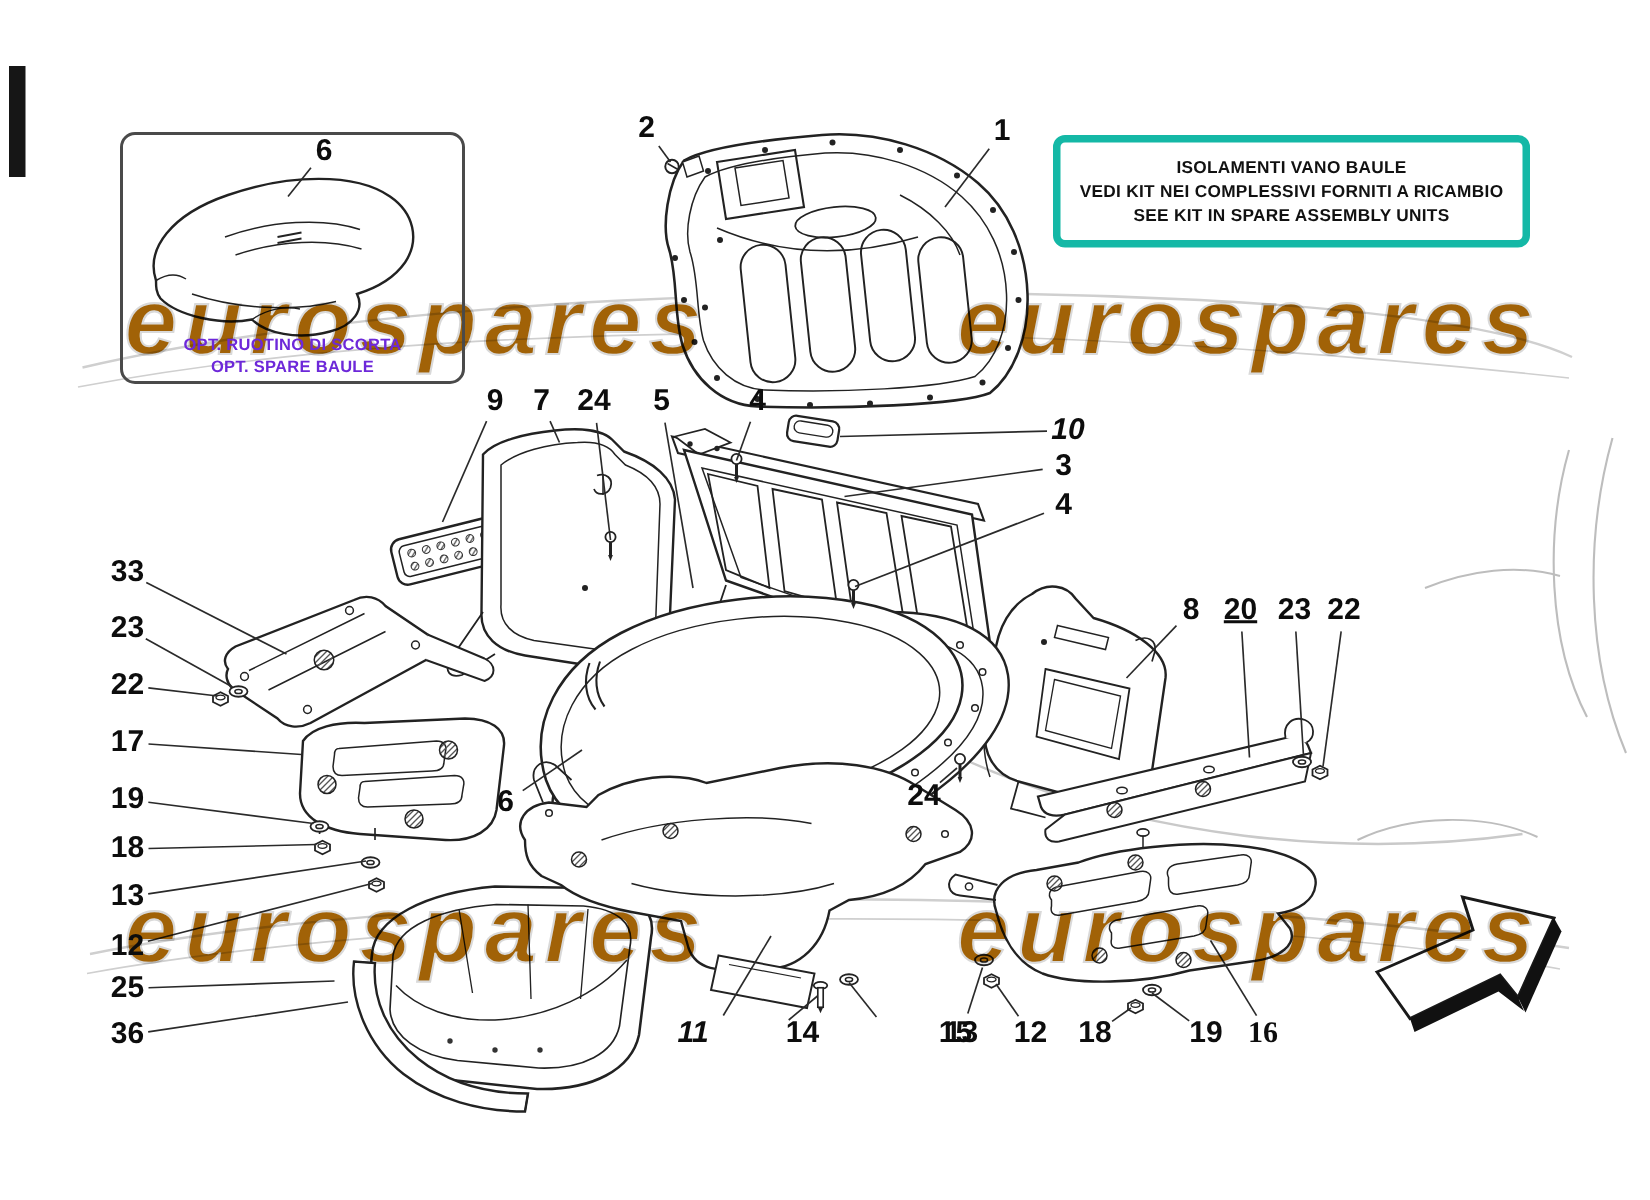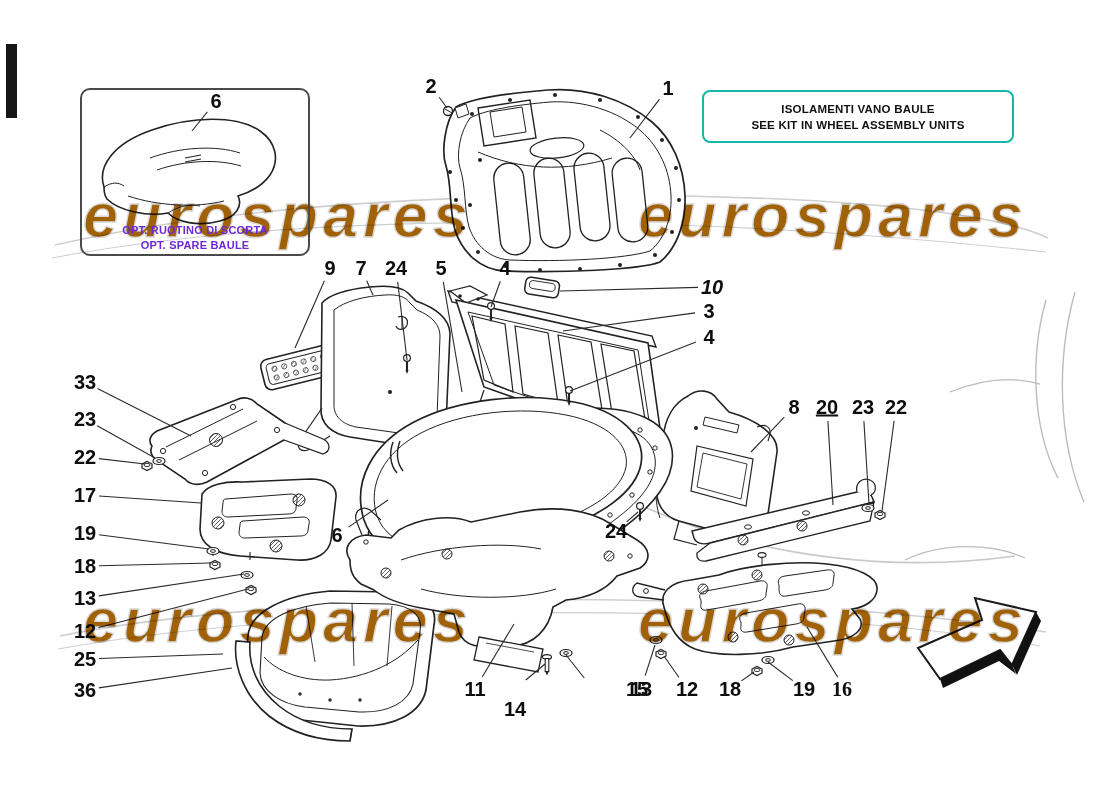--- a/index.html
+++ b/index.html
@@ -13,21 +13,21 @@
   .wm-tl{left:83px;top:184px;}
   .wm-tr{left:638px;top:184px;}
   .wm-bl{left:83px;top:589px;}
   .wm-br{left:638px;top:589px;}
   
   #inset-box{position:absolute;left:80px;top:88px;width:226px;height:164px;
              border:2px solid #4a4a4a;border-radius:10px;}
   #inset-caption{position:absolute;left:0;right:0;bottom:1px;text-align:center;
                  font-weight:bold;font-size:11px;line-height:15px;color:#6d28d9;letter-spacing:.2px;}
   
-  #info-box{position:absolute;left:702px;top:90px;width:300px;border:2px solid #14b8a6;
+  #info-box{position:absolute;left:702px;top:90px;width:300px;border:5px solid #14b8a6;
             border-radius:8px;padding:9px 4px 8px 4px;text-align:center;background:transparent;}
   #info-box .line{font-weight:bold;font-size:11.5px;line-height:16px;color:#111;letter-spacing:.2px;}
   #info-box .gap{margin-top:5px;}
   
   .callout{position:absolute;transform:translate(-50%,-50%);font-weight:bold;font-size:20px;
            color:#0d0d0d;pointer-events:none;white-space:nowrap;}
 </style>
 </head>
 <body>
 
@@ -373,21 +373,22 @@
 
   <div id="inset-box">
     <div id="inset-caption">
       <div>OPT. RUOTINO DI SCORTA</div>
       <div>OPT. SPARE BAULE</div>
     </div>
   </div>
 
   <div id="info-box">
     <div class="line">ISOLAMENTI VANO BAULE</div>
-    <div class="line">SEE KIT IN WHEEL ASSEMBLY UNITS</div>
+    <div class="line">VEDI KIT NEI COMPLESSIVI FORNITI A RICAMBIO</div>
+    <div class="line">SEE KIT IN SPARE ASSEMBLY UNITS</div>
   </div>
 
   <div id="callout-layer">
       <div class="callout" style="left: 431px; top: 86px;">2</div>
       <div class="callout" style="left: 668px; top: 88px;">1</div>
       <div class="callout" style="left: 216px; top: 101px;">6</div>
       <div class="callout" style="left: 330px; top: 268px;">9</div>
       <div class="callout" style="left: 361px; top: 268px;">7</div>
       <div class="callout" style="left: 396px; top: 268px;">24</div>
       <div class="callout" style="left: 441px; top: 268px;">5</div>
@@ -404,22 +405,22 @@
       <div class="callout" style="left: 85px; top: 598px;">13</div>
       <div class="callout" style="left: 85px; top: 631px;">12</div>
       <div class="callout" style="left: 85px; top: 659px;">25</div>
       <div class="callout" style="left: 85px; top: 690px;">36</div>
       <div class="callout" style="left: 794px; top: 407px;">8</div>
       <div class="callout" style="left: 827px; top: 407px; text-decoration: underline;">20</div>
       <div class="callout" style="left: 863px; top: 407px;">23</div>
       <div class="callout" style="left: 896px; top: 407px;">22</div>
       <div class="callout" style="left: 616px; top: 531px;">24</div>
       <div class="callout" style="left: 337px; top: 535px;">6</div>
-      <div class="callout" style="left: 475px; top: 689px;">11</div>
-      <div class="callout" style="left: 515px; top: 689px; margin-top: 20px;">14</div>
+      <div class="callout" style="left: 462px; top: 689px; font-style: italic;">11</div>
+      <div class="callout" style="left: 535px; top: 689px;">14</div>
       <div class="callout" style="left: 593px; top: 689px; margin-left: 44px;">15</div>
       <div class="callout" style="left: 641px; top: 689px;">13</div>
       <div class="callout" style="left: 687px; top: 689px;">12</div>
       <div class="callout" style="left: 730px; top: 689px;">18</div>
       <div class="callout" style="left: 804px; top: 689px;">19</div>
       <div class="callout" style="left: 842px; top: 689px; font-family: Liberation Serif, serif;">16</div>
     </div>
 
 </div>
 

